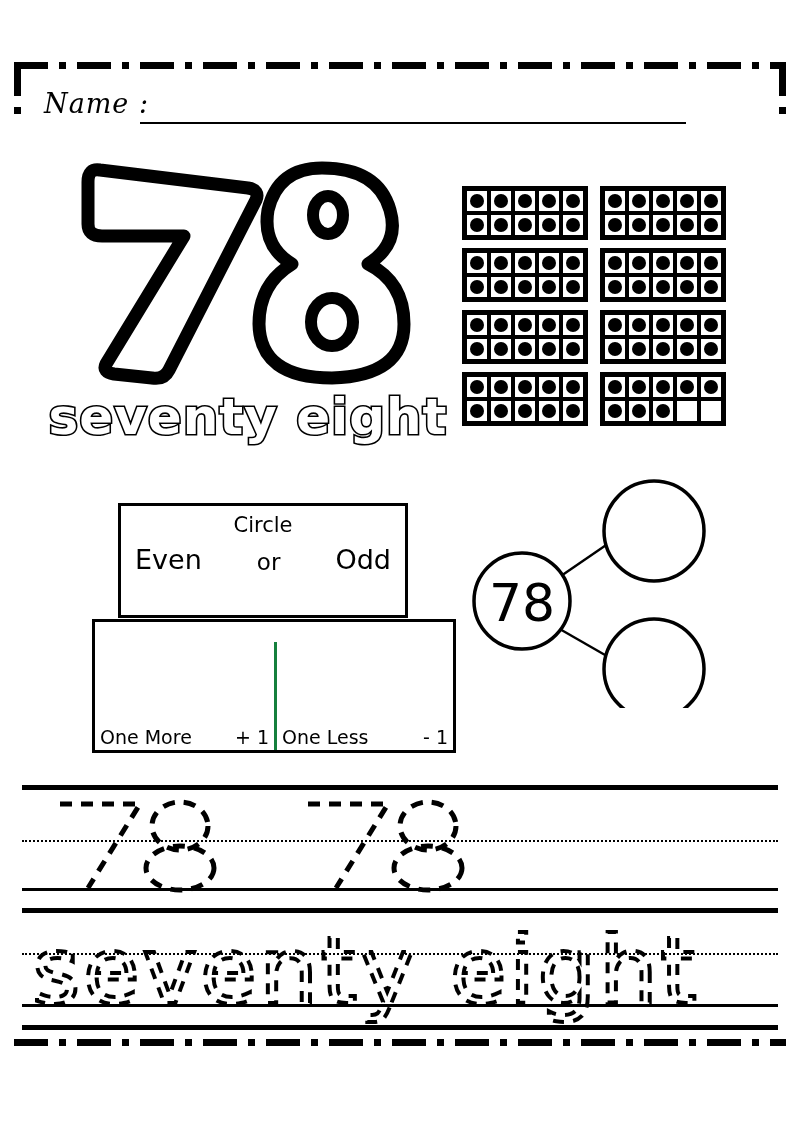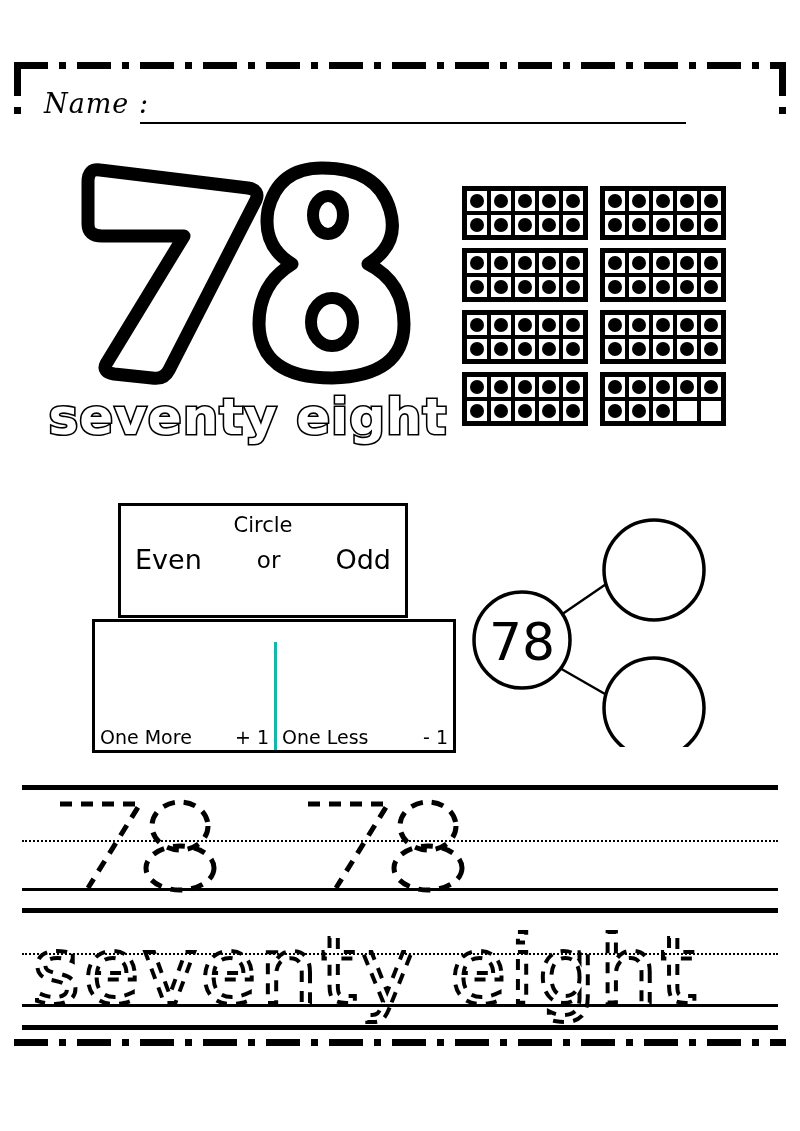--- a/index.html
+++ b/index.html
@@ -153,21 +153,21 @@
     font-family: "DejaVu Sans", sans-serif;
     font-size: 21px;
   }
   #even-odd-options {
     position: absolute;
     left: 14px;
     right: 14px;
     top: 38px;
     display: flex;
     justify-content: space-between;
-    align-items: center;
+    align-items: flex-end;
     font-family: "DejaVu Sans", sans-serif;
     font-size: 27px;
   }
   #even-odd-options .opt-or { font-size: 23px; }
 
   
   #more-less-box {
     position: absolute;
     left: 92px;
     top: 619px;
@@ -176,40 +176,40 @@
     display: flex;
     border: 3px solid #000;
     box-sizing: border-box;
     background: #fff;
   }
   .ml-cell {
     flex: 1 1 50%;
     position: relative;
     box-sizing: border-box;
   }
-  .ml-cell + .ml-cell { border-left: 3px solid #14b8a6; margin-top: 20px; }
+  .ml-cell + .ml-cell { border-left: 3px solid #15803d; margin-top: 20px; }
   .ml-answer { position: absolute; left: 0; right: 0; top: 0; bottom: 26px; }
   .ml-label {
     position: absolute;
     left: 5px;
     right: 5px;
     bottom: 2px;
     display: flex;
     justify-content: space-between;
     align-items: baseline;
     font-family: "DejaVu Sans", sans-serif;
     font-size: 19px;
     white-space: nowrap;
   }
 
   
   #number-bond {
     position: absolute;
     left: 462px;
-    top: 512px;
+    top: 473px;
     width: 250px;
     height: 235px;
   }
   #number-bond svg { display: block; width: 100%; height: 100%; }
   #number-bond .bond-circle { fill: #fff; stroke: #000; stroke-width: 3.5; }
   #number-bond .bond-link { stroke: #000; stroke-width: 2.4; }
   #number-bond .bond-value {
     font-family: "DejaVu Sans", sans-serif;
     font-size: 52px;
     fill: #000;

